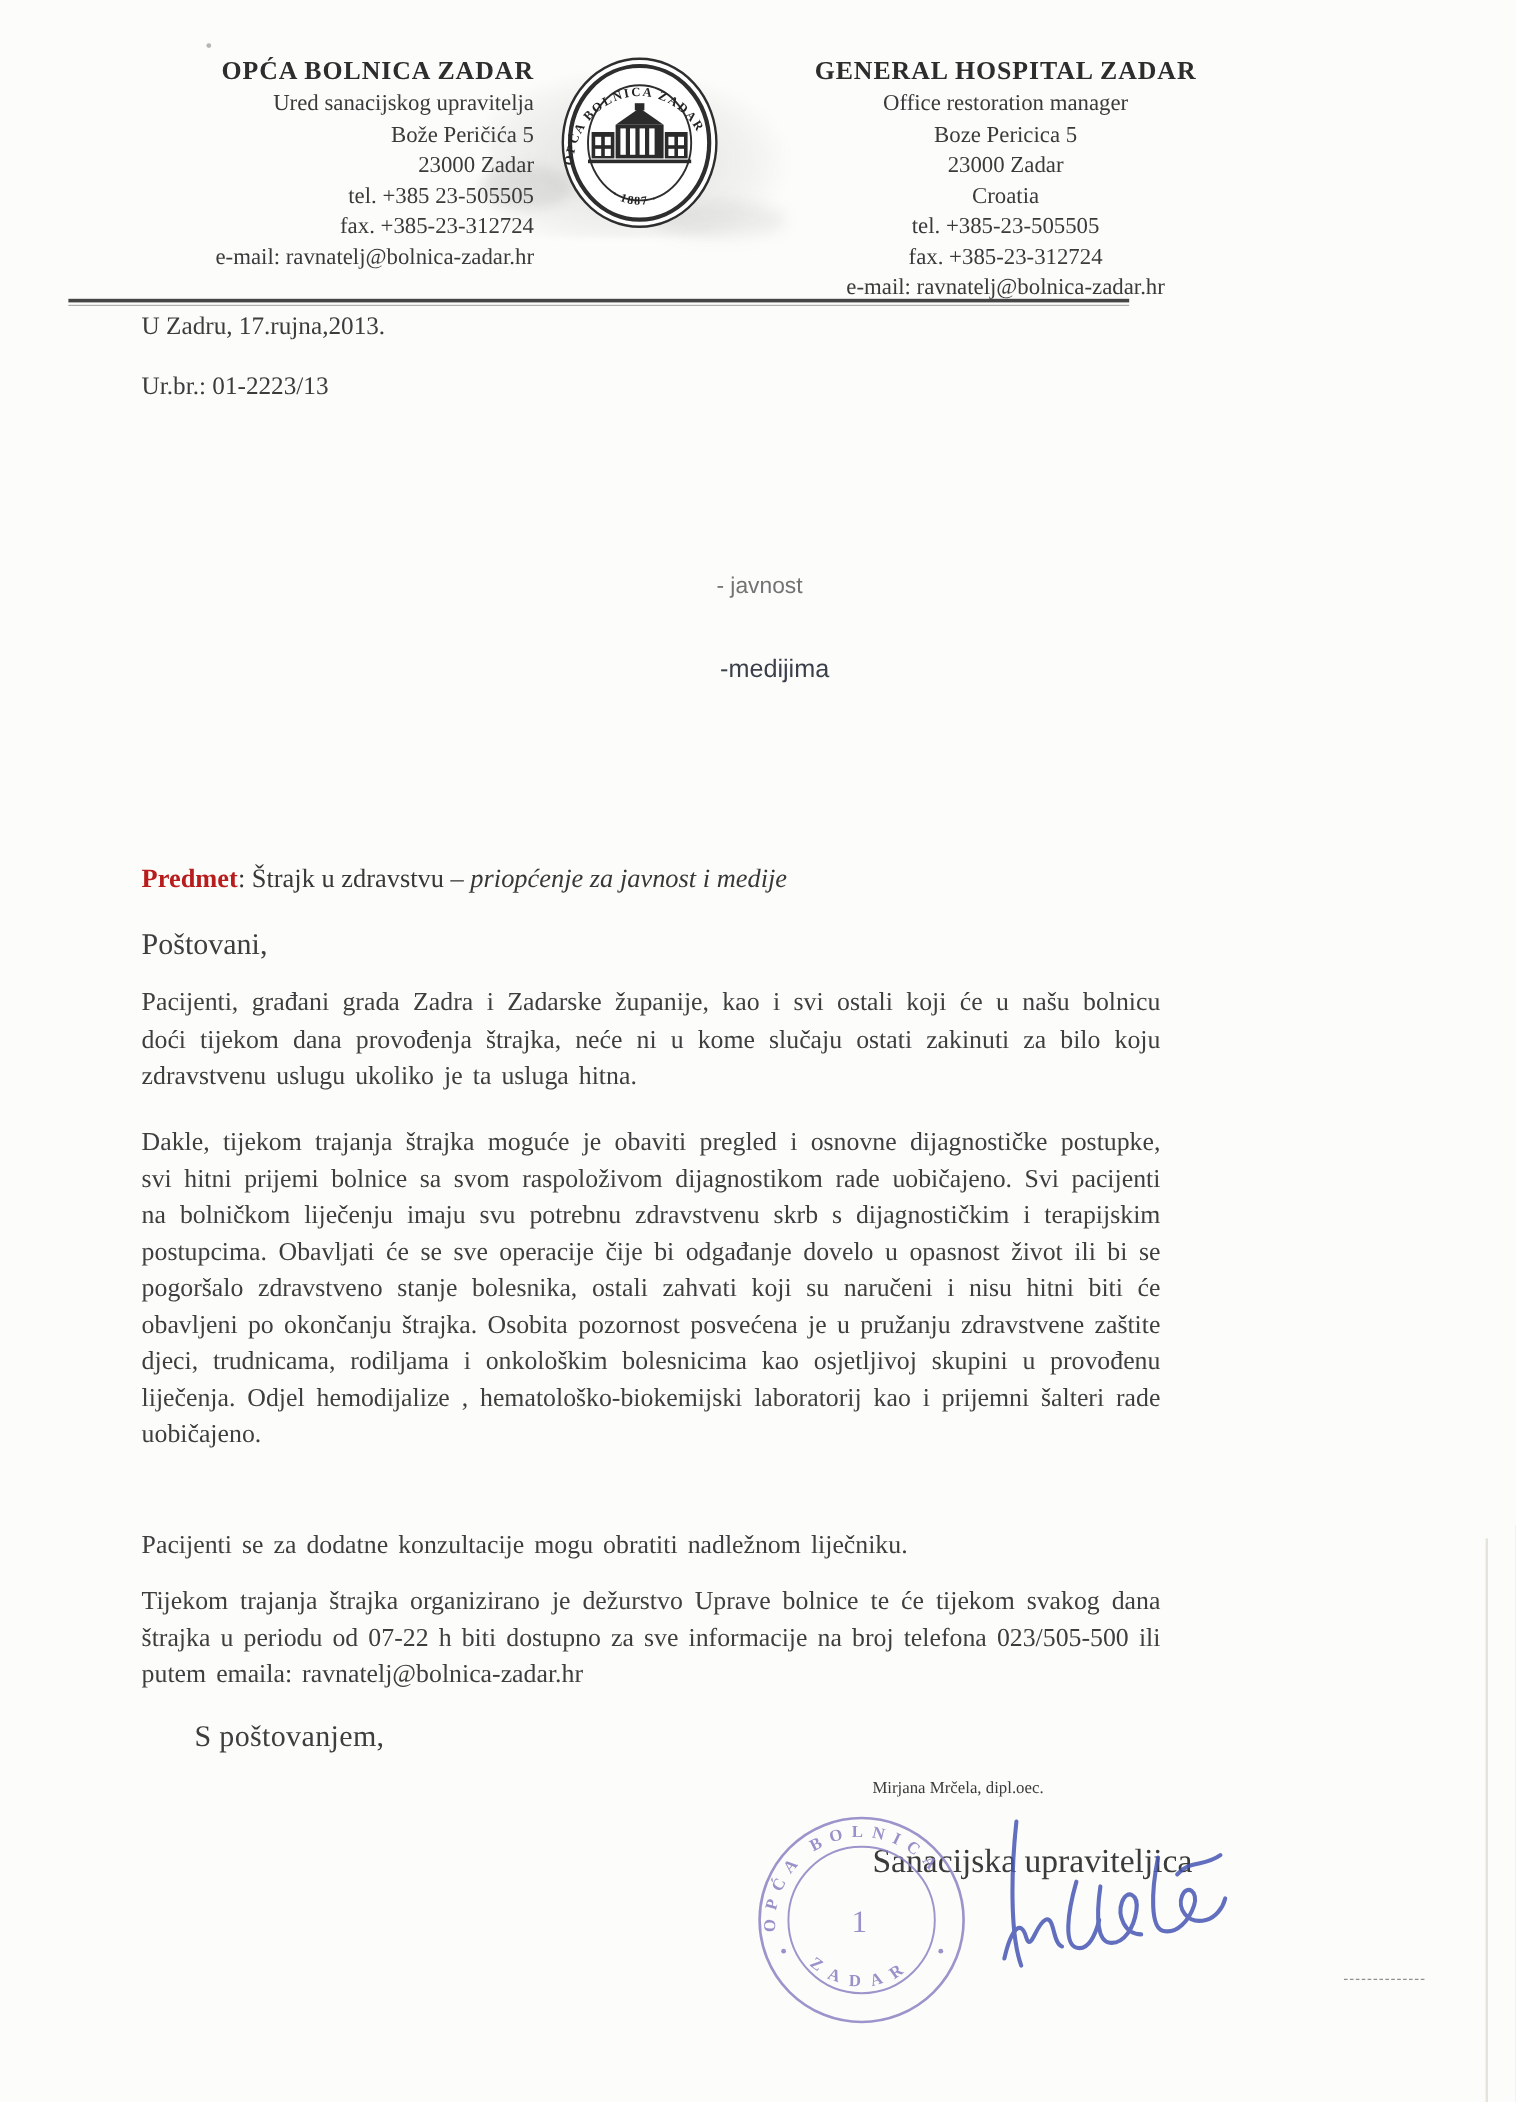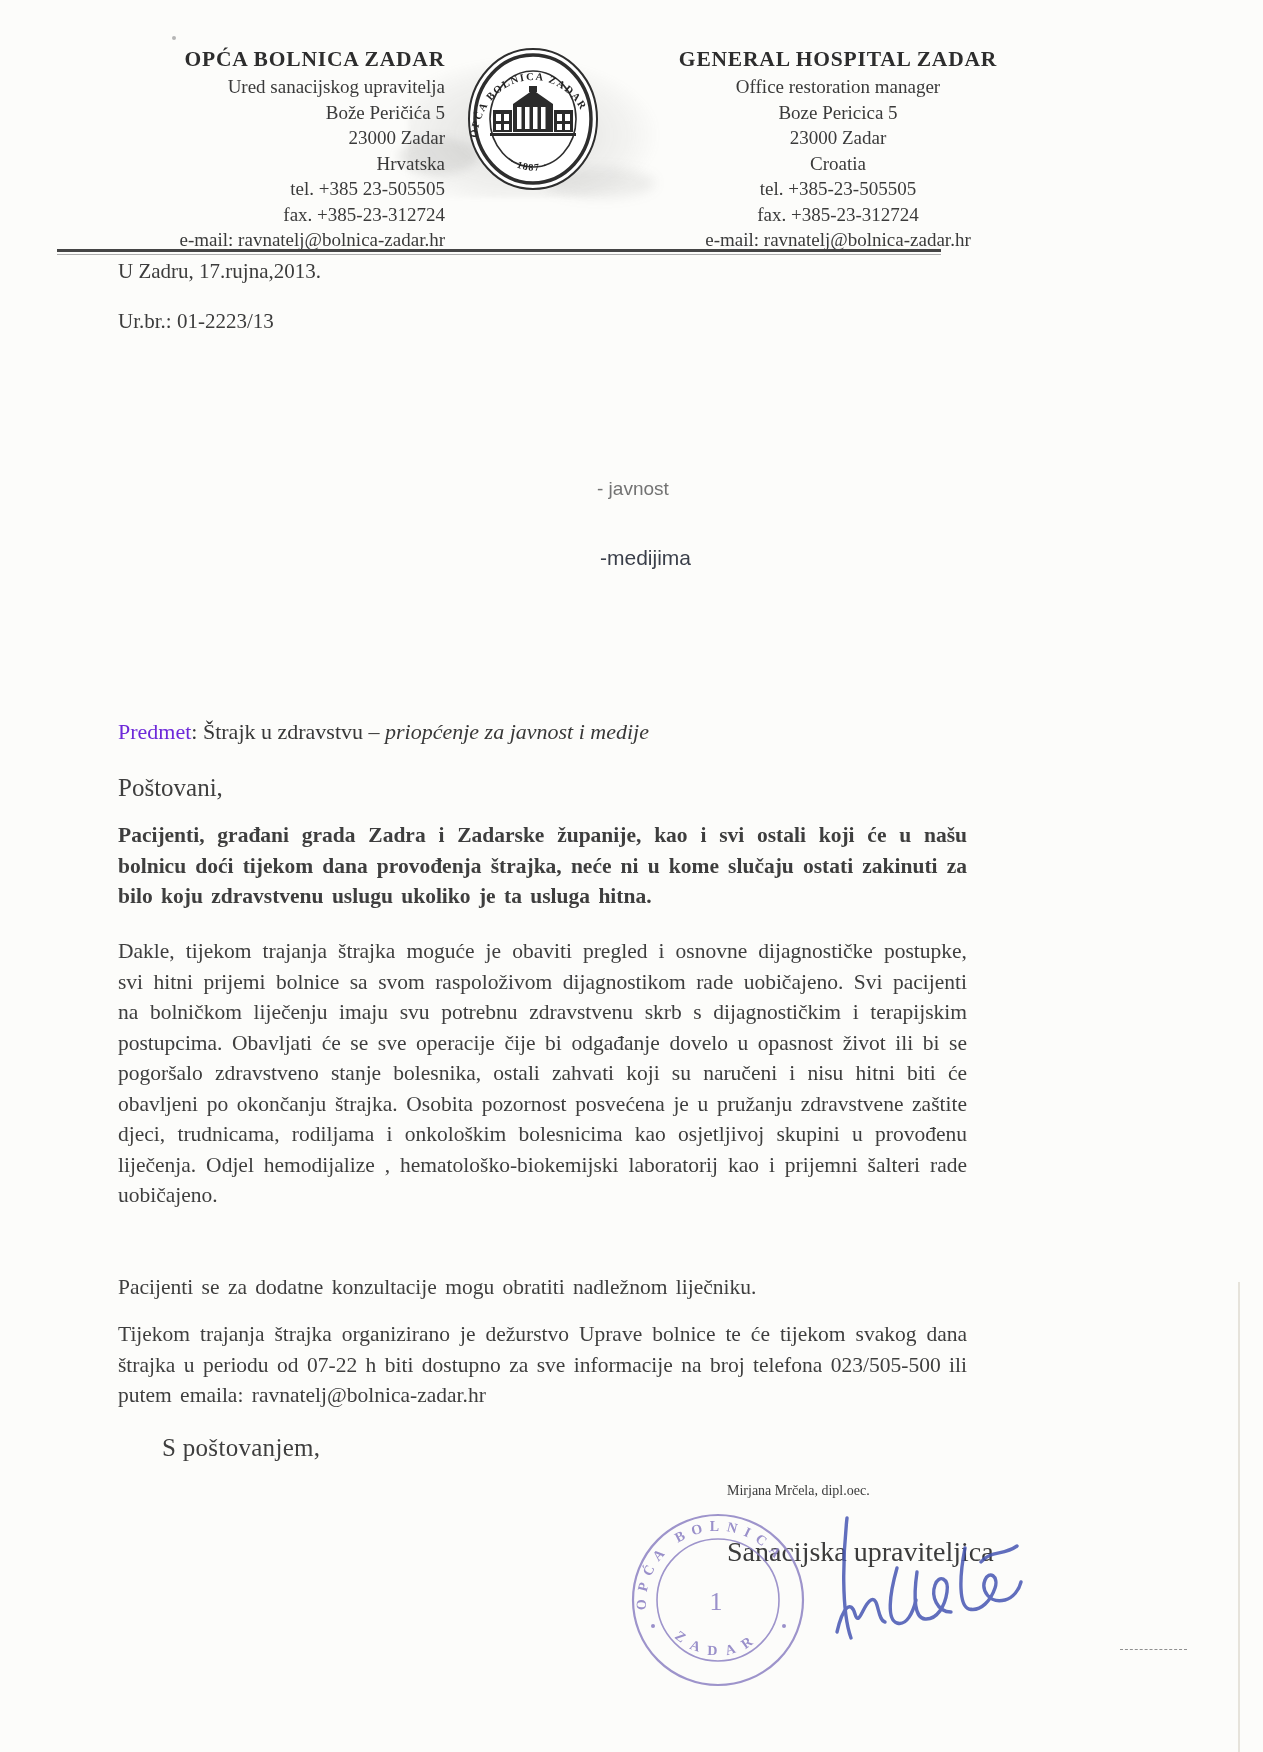--- a/index.html
+++ b/index.html
@@ -32,29 +32,29 @@
   .rule-echo{position:absolute;left:57px;top:254px;width:884px;height:1px;background:#adadad;}
   .dot-artifact{position:absolute;left:172px;top:36px;width:4px;height:4px;border-radius:50%;background:#b5b5b5;}
   
   .date-line{position:absolute;left:118px;top:259px;font-size:21px;color:#3c3c3c;}
   .ref-line{position:absolute;left:118px;top:309px;font-size:21px;color:#3c3c3c;}
   
   .recip1{position:absolute;left:597px;top:478px;font-family:"Liberation Sans",sans-serif;font-size:19px;color:#737373;}
   .recip2{position:absolute;left:600px;top:546px;font-family:"Liberation Sans",sans-serif;font-size:21px;color:#3a3f4a;}
   
   .subject{position:absolute;left:118px;top:719px;font-size:22px;color:#383838;}
-  .subject b{font-weight:normal;color:#6d28d9;}
+  .subject b{font-weight:bold;color:#b91c1c;}
   .subject i{font-style:italic;}
   .salutation{position:absolute;left:118px;top:774px;font-size:25px;}
   .para{
     position:absolute;left:118px;width:849px;
     font-size:21.5px;line-height:30.5px;
     text-align:justify;word-spacing:3px;color:#3e3e3e;
   }
-  .p1{top:820px;font-weight:bold;}
+  .p1{top:820px;}
   .p2{top:936px;}
   .p3{top:1272px;text-align:left;}
   .p4{top:1319px;}
   .closing{position:absolute;left:162px;top:1434px;font-size:25px;letter-spacing:.3px;}
   .signer-name{position:absolute;left:727px;top:1483px;font-size:14px;color:#3b3b3b;}
   .signer-role{position:absolute;left:727px;top:1536px;font-size:28px;color:#3b3b3b;}
   
   .stamp-wrap{position:absolute;left:628px;top:1510px;width:180px;height:180px;opacity:.88;}
   .sig-wrap{position:absolute;left:833px;top:1510px;width:195px;height:152px;}
   .short-line{position:absolute;left:1120px;top:1649px;width:67px;height:0;border-top:1px dashed #8f8f8f;}
@@ -70,21 +70,20 @@
   <div class="dot-artifact"></div>
   <div class="smudge-left"></div>
   <div class="smudge-right"></div>
   <div class="seal-halo"></div>
 
   <div class="lh-left">
     <div class="lh-title">OPĆA BOLNICA ZADAR</div>
     <div>Ured sanacijskog upravitelja</div>
     <div>Bože Peričića 5</div>
     <div>23000 Zadar</div>
-    <div>Hrvatska</div>
     <div>tel. +385 23-505505</div>
     <div>fax. +385-23-312724</div>
     <div>e-mail: ravnatelj@bolnica-zadar.hr</div>
   </div>
 
   <div class="lh-right">
     <div class="lh-title">GENERAL HOSPITAL ZADAR</div>
     <div>Office restoration manager</div>
     <div>Boze Pericica 5</div>
     <div>23000 Zadar</div>

